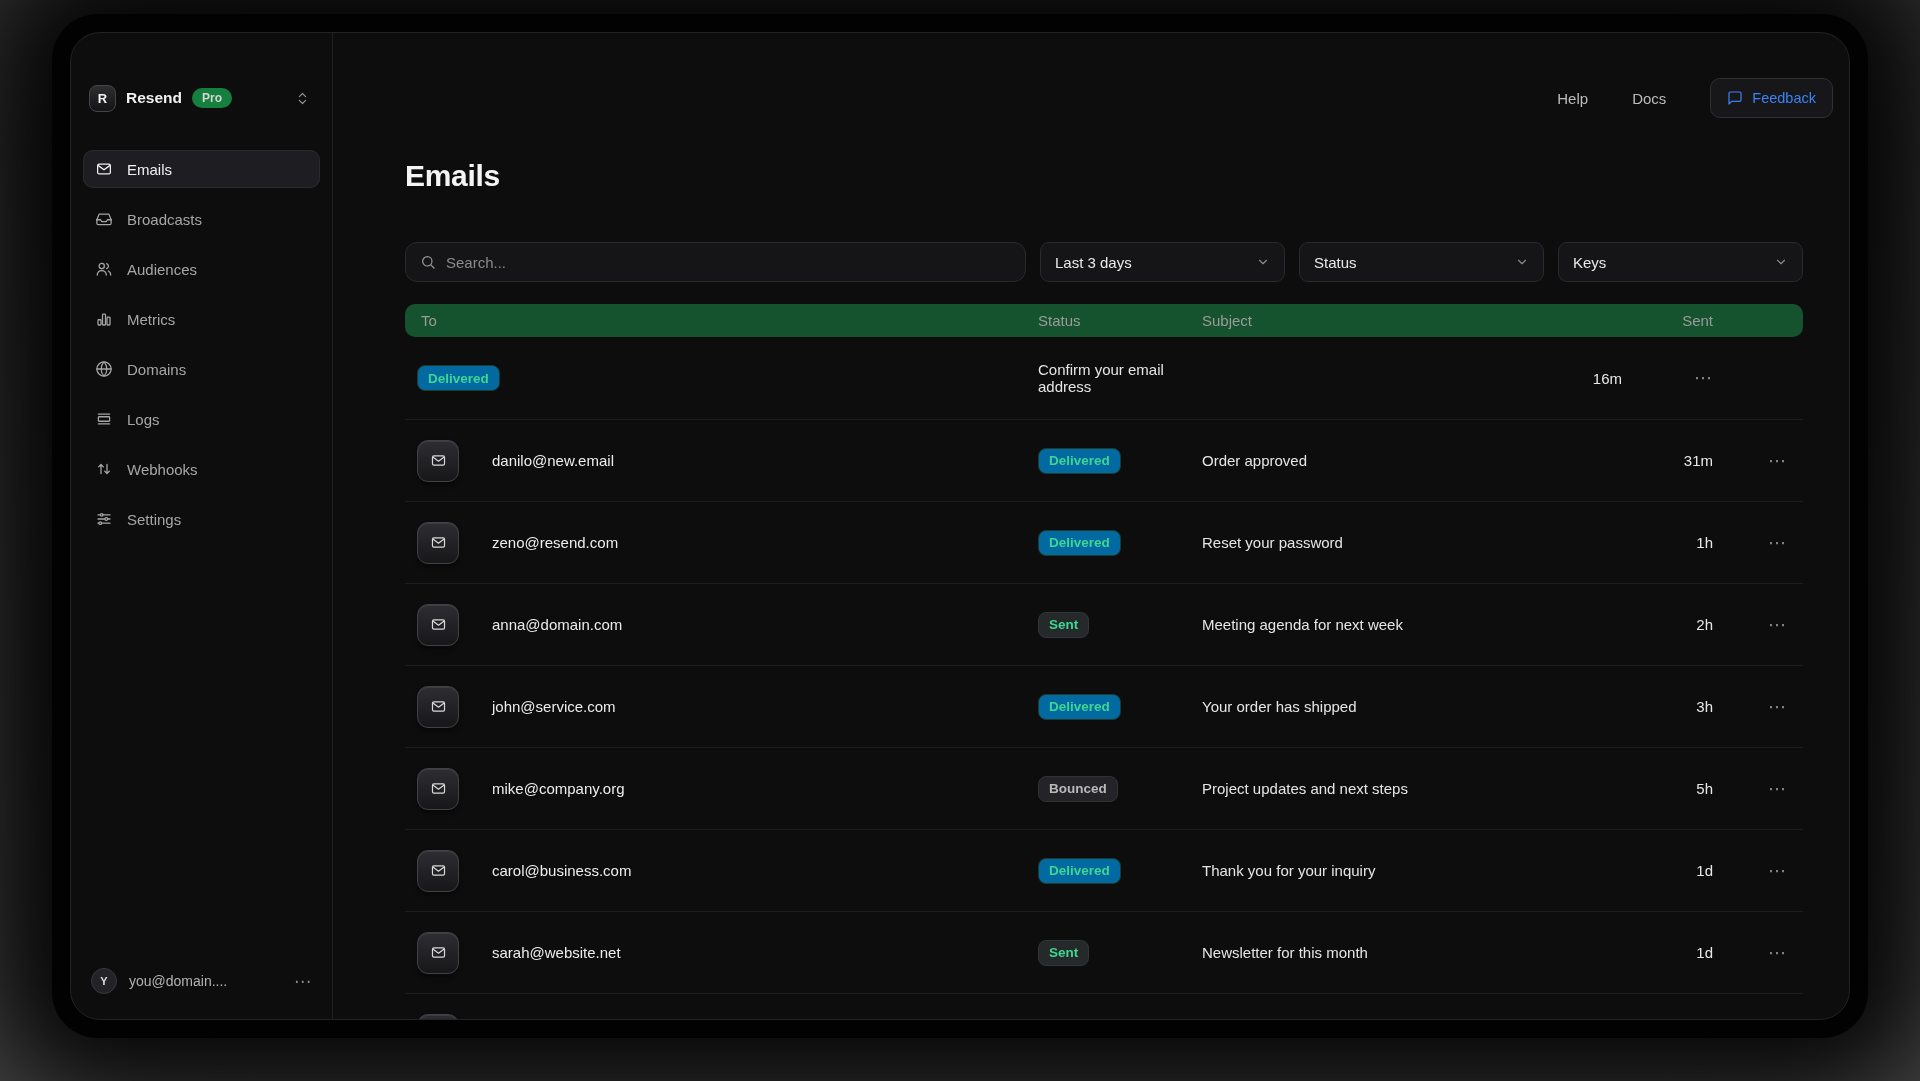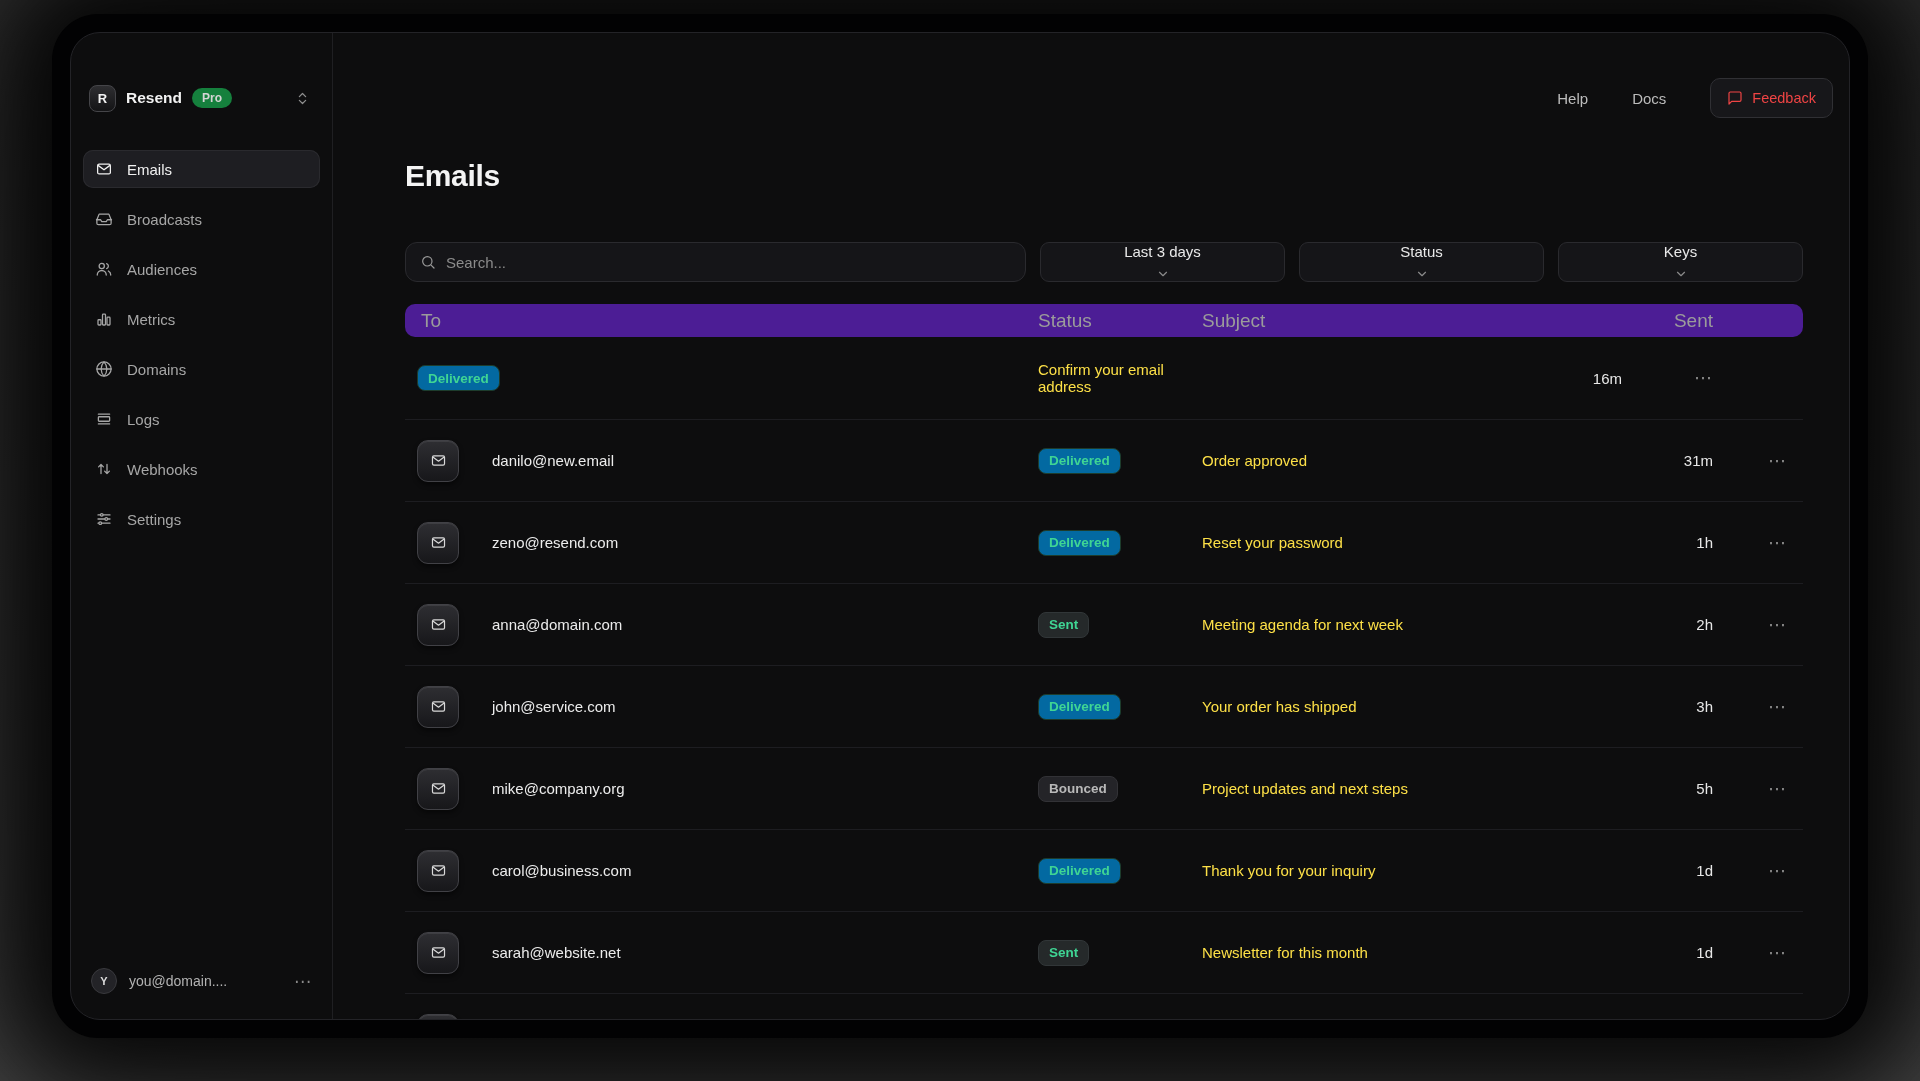--- a/index.html
+++ b/index.html
@@ -35,53 +35,53 @@
   .user-email { color:#b3b3b3; font-size:14px; }
   .dots { margin-left:auto; color:#8a8a8a; font-size:17px; letter-spacing:1px; }
 
   
   main { flex:1; min-width:0; display:flex; flex-direction:column; }
   .topbar { display:flex; align-items:center; justify-content:flex-end; gap:44px;
     margin:45px 16px 0 0; height:40px; }
   .top-link { color:#bcbcbc; font-size:15px; cursor:pointer; }
   .feedback-btn { display:flex; align-items:center; gap:9px; background:#17171a;
     border:1px solid #303034; border-radius:10px; height:40px; padding:6px 16px;
-    color:#ef4444; font-size:14.5px; cursor:pointer; font-family:inherit; }
+    color:#3b82f6; font-size:14.5px; cursor:pointer; font-family:inherit; }
   .content { padding:0 46px 0 72px; display:flex; flex-direction:column; }
   h1 { margin-top:40px; font-size:30px; line-height:36px; font-weight:700;
     color:#f4f4f4; letter-spacing:-.3px; }
   .filters { display:flex; gap:14px; margin-top:48px; }
   .search { flex:1; height:40px; background:#151518; border:1px solid #2a2a2e;
     border-radius:12px; display:flex; align-items:center; gap:10px; padding:0 14px; color:#9a9a9a; }
   .search input { flex:1; background:transparent; border:none; outline:none;
     color:#e6e6e6; font-size:15px; font-family:inherit; }
   .search input::placeholder { color:#8b8b8b; }
   .select { width:245px; height:40px; background:#151518; border:1px solid #2a2a2e;
     border-radius:9px; display:flex; align-items:center; justify-content:space-between;
-    padding:0 14px; color:#e9e9e9; font-size:15px; cursor:pointer;flex-direction:column; }
+    padding:0 14px; color:#e9e9e9; font-size:15px; cursor:pointer; }
   .select .chev { color:#8a8a8a; display:flex; }
 
-  .thead { margin-top:22px; height:33px; background:#4c1d95; border-radius:10px;
+  .thead { margin-top:22px; height:33px; background:#14532d; border-radius:10px;
     display:grid; grid-template-columns:617px 164px 420px 1fr 74px; align-items:center;
-    padding:0 16px; color:#9b9b9b; font-size:19px; }
+    padding:0 16px; color:#9b9b9b; font-size:15px; }
   .th-right { text-align:right; }
   .row { display:grid; grid-template-columns:621px 164px 420px 1fr 74px; align-items:center;
     height:82px; padding:0 16px 0 12px; cursor:pointer; }
   .row + .row { border-top:1px solid #1d1d21; }
   .cell-to { display:flex; align-items:center; gap:33px; font-size:15px; color:#ececec; }
   .mail-chip { width:42px; height:42px; border-radius:11px; flex:0 0 42px;
     background:linear-gradient(180deg,#2e2e32,#17171a); border:1px solid #414146;
     box-shadow:inset 0 1px 0 rgba(255,255,255,.08), 0 3px 5px rgba(0,0,0,.45);
     display:flex; align-items:center; justify-content:center; color:#d9d9d9; }
   .badge { display:inline-flex; align-items:center; height:26px; padding:0 10px;
     border-radius:8px; font-size:13.5px; font-weight:600; }
   .badge-delivered { color:#3fd594; background:#0369a1; border:1px solid #1d3c2c; }
   .badge-sent { color:#3fd594; background:#25292a; border:1px solid #313638; }
   .badge-bounced { color:#b9b9b9; background:#242428; border:1px solid #323236; }
-  .cell-subject { font-size:15px; color:#fde047; }
+  .cell-subject { font-size:15px; color:#e5e5e5; }
   .cell-sent { text-align:right; font-size:15px; color:#e7e7e7; }
   .cell-actions { display:flex; justify-content:flex-end; color:#8a8a8a;
     font-size:18px; letter-spacing:1px; cursor:pointer; }
 </style>
 </head>
 <body>
 
 <div class="stage">
   <div class="window">
     <div class="app">

